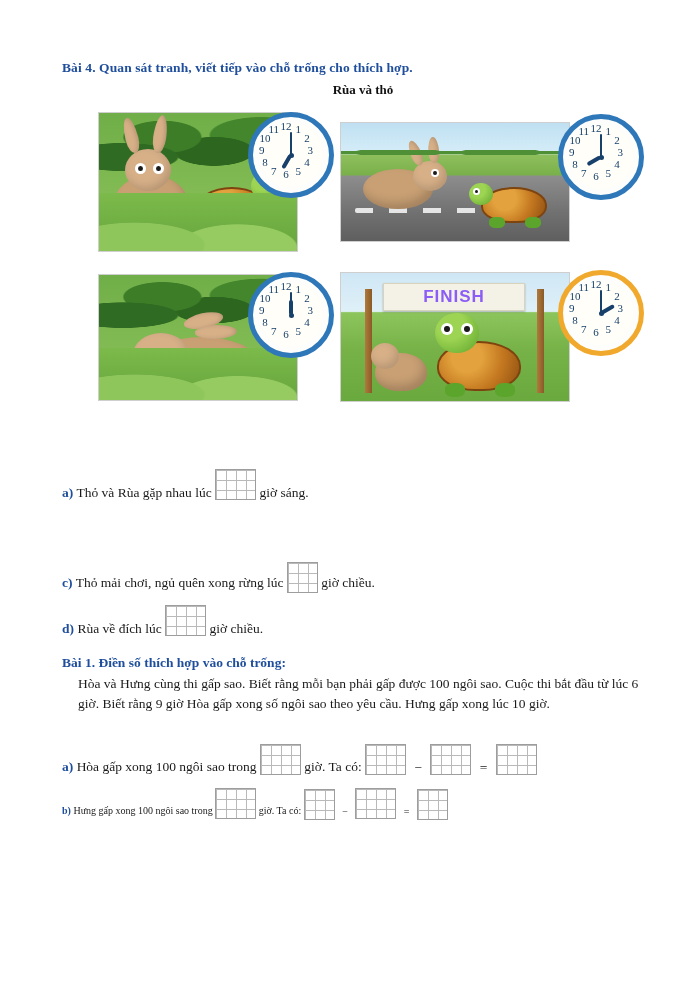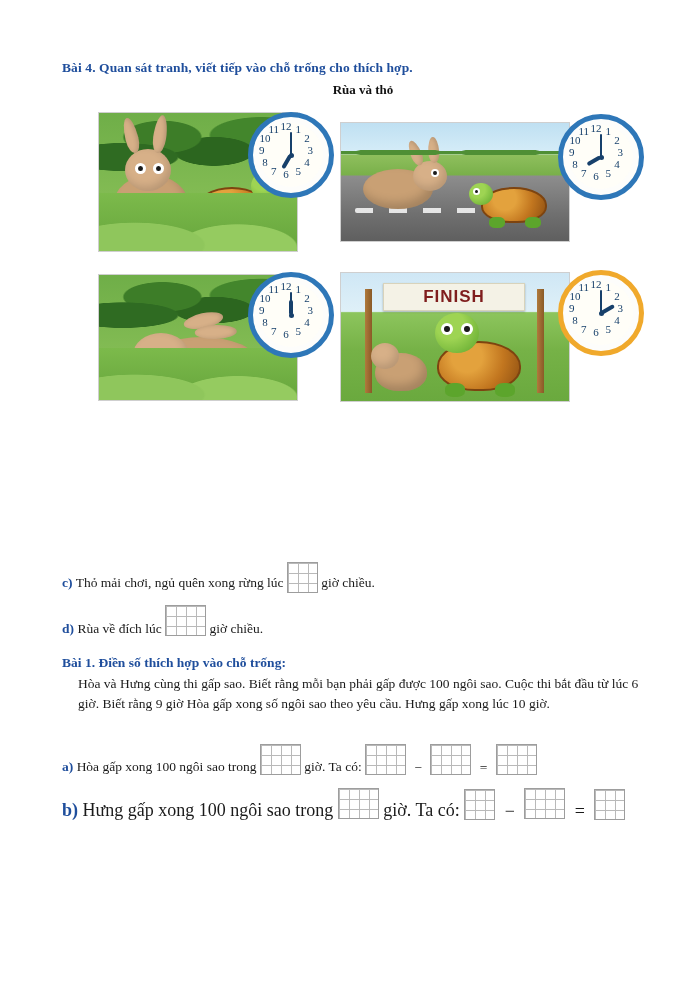--- a/index.html
+++ b/index.html
@@ -160,21 +160,21 @@
     position:absolute;
     left:28%; top:25%;
     width:46%; height:50%;
     background:#1b1b1b;
     border-radius:50%;
   }
   .banner {
     position:absolute;
     background:#f4f2e6;
     border:1px solid #d8d3bb;
-    color:#7f1d1d;
+    color:#8b5cf6;
     font-family:"Liberation Sans", sans-serif;
     font-weight:bold;
     display:flex;
     align-items:center;
     justify-content:center;
     letter-spacing:1px;
     box-shadow:0 1px 2px rgba(0,0,0,.25);
   }
   .pole {
     position:absolute;
@@ -264,21 +264,21 @@
   .ex5-body {
     position:absolute;
     left:62px; top:674px;
     width:572px;
     font-size:13.5px;
     line-height:20px;
     text-align:left;
     margin-left:16px;
   }
   .ex5a { position:absolute; left:62px; top:752px; font-size:13.5px; white-space:nowrap; }
-  .ex5b { position:absolute; left:62px; top:796px; font-size:18px; white-space:nowrap; }
+  .ex5b { position:absolute; left:62px; top:796px; font-size:10px; white-space:nowrap; }
   .op { display:inline-block; padding:0 5px; vertical-align:middle; }
 </style>
 </head>
 <body>
 
 <div class="page">
 
   <div class="ex-title">Bài 4. Quan sát tranh, viết tiếp vào chỗ trống cho thích hợp.</div>
   <div class="sub-title">Rùa và thỏ</div>
 
@@ -408,20 +408,26 @@
         <div class="num" style="left: 11.9383px; top: 45.16px;">8</div>
         <div class="num" style="left: 8.68px; top: 33px;">9</div>
         <div class="num" style="left: 11.9383px; top: 20.84px;">10</div>
         <div class="num" style="left: 20.84px; top: 11.9383px;">11</div>
         <div class="hand hour" style="width: 3.5px; height: 15.2px; margin-left: -1.75px; margin-top: -15.2px; transform: rotate(60deg);"></div>
         <div class="hand minute" style="width: 2.5px; height: 22.8px; margin-left: -1.25px; margin-top: -22.8px; transform: rotate(0deg);"></div>
         <div class="pin"></div>
       </div>
   </div>
 
+  <div class="q qa">
+    <span class="lbl">a)</span>
+    <span>Thỏ và Rùa gặp nhau lúc</span>
+    <span class="grid-box gb-2x3 raise-a"></span>
+    <span>giờ sáng.</span>
+  </div>
 
 
   <div class="q qc">
     <span class="lbl">c)</span>
     <span>Thỏ mải chơi, ngủ quên xong rừng lúc</span>
     <span class="grid-box gb-2x2 raise-c"></span>
     <span>giờ chiều.</span>
   </div>
 
   <div class="q qd">

